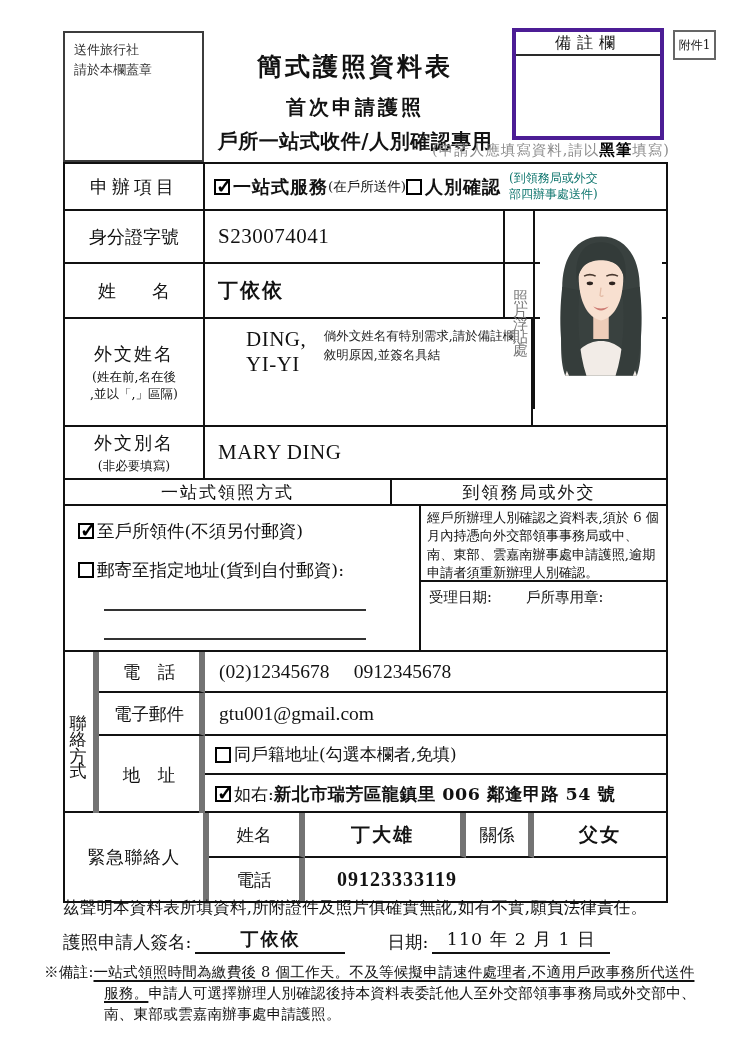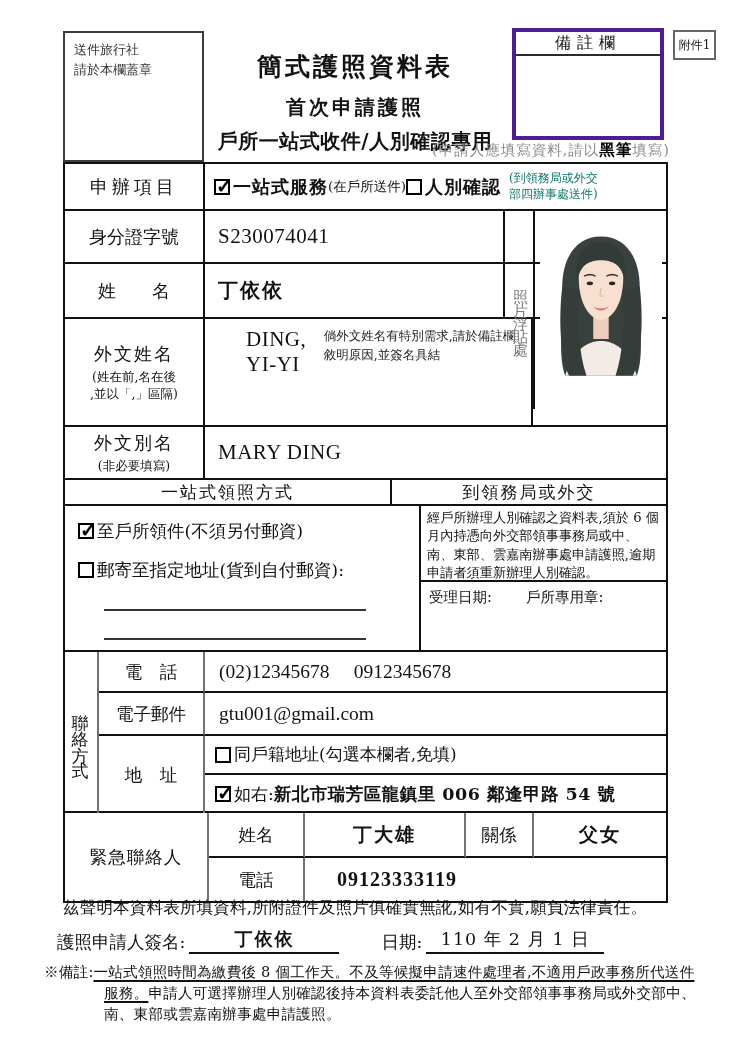--- a/index.html
+++ b/index.html
@@ -62,37 +62,37 @@
   .pickup-cell { width:356px; border-right:2px solid #111; padding:13px 0 0 13px; font-size:17.5px; }
   .pickup-line { display:flex; align-items:center; }
   .pickup-line + .pickup-line { margin-top:15px; }
   .blankline { margin:27px 0 0 26px; width:262px; border-bottom:2px solid #333; height:1px; }
   .pid-cell { flex:1; display:flex; flex-direction:column; }
   .pid-note { height:76px; border-bottom:2px solid #111; padding:3px 6px; font-size:13.2px; line-height:1.4; }
   .pid-accept { flex:1; padding:6px 8px; font-size:14.5px; display:flex; gap:34px; align-items:flex-start; }
   
   .contact-grid { display:grid; grid-template-columns:34px 106px 1fr; grid-template-rows:41px 43px 39px 38px; }
   .cg { display:flex; align-items:center; }
-  .b-r { border-right:2px solid #737373; } .b-b { border-bottom:2px solid #111; }
+  .b-r { border-right:6px solid #737373; } .b-b { border-bottom:2px solid #111; }
   .cg-cat { grid-row:1 / span 4; justify-content:center; }
   .cg-cat .vtext2 { writing-mode:vertical-rl; text-orientation:upright; letter-spacing:16px; font-size:17px; color:#111; }
   .cg-lbl { justify-content:center; font-size:17.5px; white-space:pre; }
   .cg-val { padding-left:14px; font-family:"Liberation Serif","DejaVu Serif",serif; font-size:19.5px; white-space:pre; }
   .cg-opt { padding-left:10px; font-size:17px; }
   .addr-bold { font-weight:bold; font-size:17.5px; letter-spacing:0.5px; }
   
   .emg-grid { display:grid; grid-template-columns:144px 96px 161px 68px 1fr; grid-template-rows:45px 43px; }
   .eg { display:flex; align-items:center; justify-content:center; font-size:17.5px; }
   .eg-cat { grid-row:1 / span 2; letter-spacing:1px; }
   .eg-val { font-weight:bold; font-size:19px; letter-spacing:2px; }
   .eg-phone { grid-column:3 / span 3; justify-content:flex-start; padding-left:32px;
     font-family:"Liberation Serif","DejaVu Serif",serif; font-size:20px; font-weight:bold; letter-spacing:1px; }
   
   .declaration { position:absolute; left:63px; top:897px; width:620px; font-size:16.5px; letter-spacing:0.2px; }
-  .sign-row { position:absolute; left:57px; top:927px; display:flex; align-items:flex-end; font-size:17.5px; }
+  .sign-row { position:absolute; left:63px; top:927px; display:flex; align-items:flex-end; font-size:17.5px; }
   .sign-blank { width:150px; border-bottom:2px solid #111; text-align:center; font-weight:bold;
     font-size:18px; letter-spacing:2px; margin-left:4px; padding-bottom:1px; }
   .date-lbl { margin-left:42px; }
   .date-blank { width:178px; border-bottom:2px solid #111; text-align:center; font-size:17.5px;
     margin-left:4px; padding-bottom:1px; letter-spacing:1px; }
   .remark-para { position:absolute; left:44px; top:961px; width:655px; font-size:14.6px; line-height:1.45;
     padding-left:60px; text-indent:-60px; letter-spacing:0.2px; }
   .remark-para u { text-underline-offset:3px; text-decoration-thickness:1.5px; }
 </style>
 </head>

